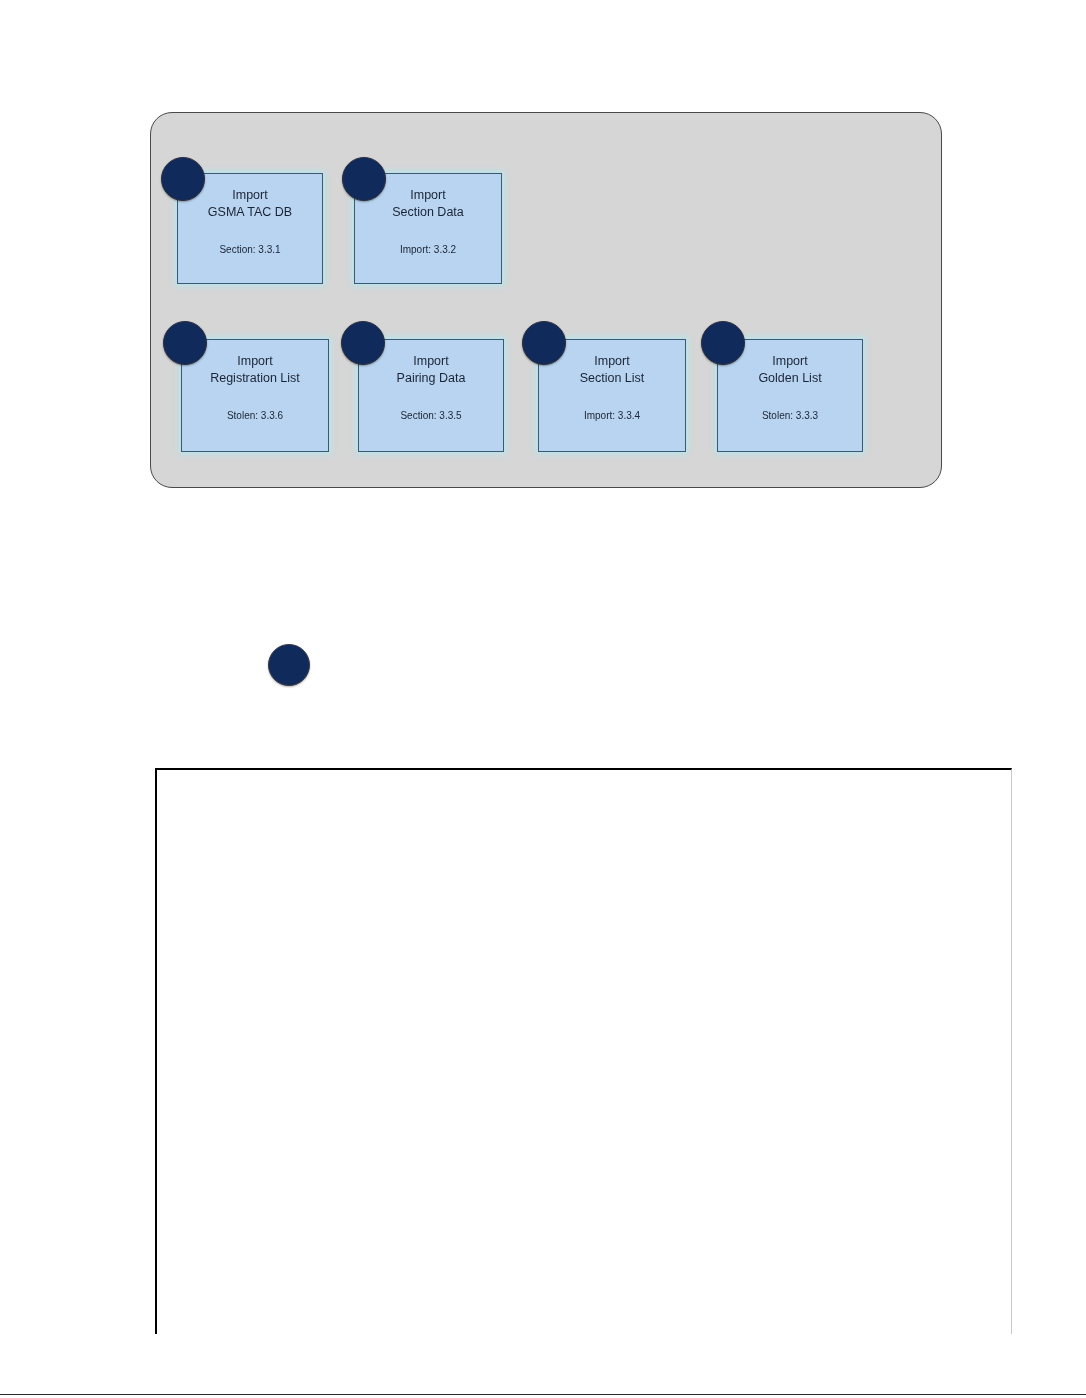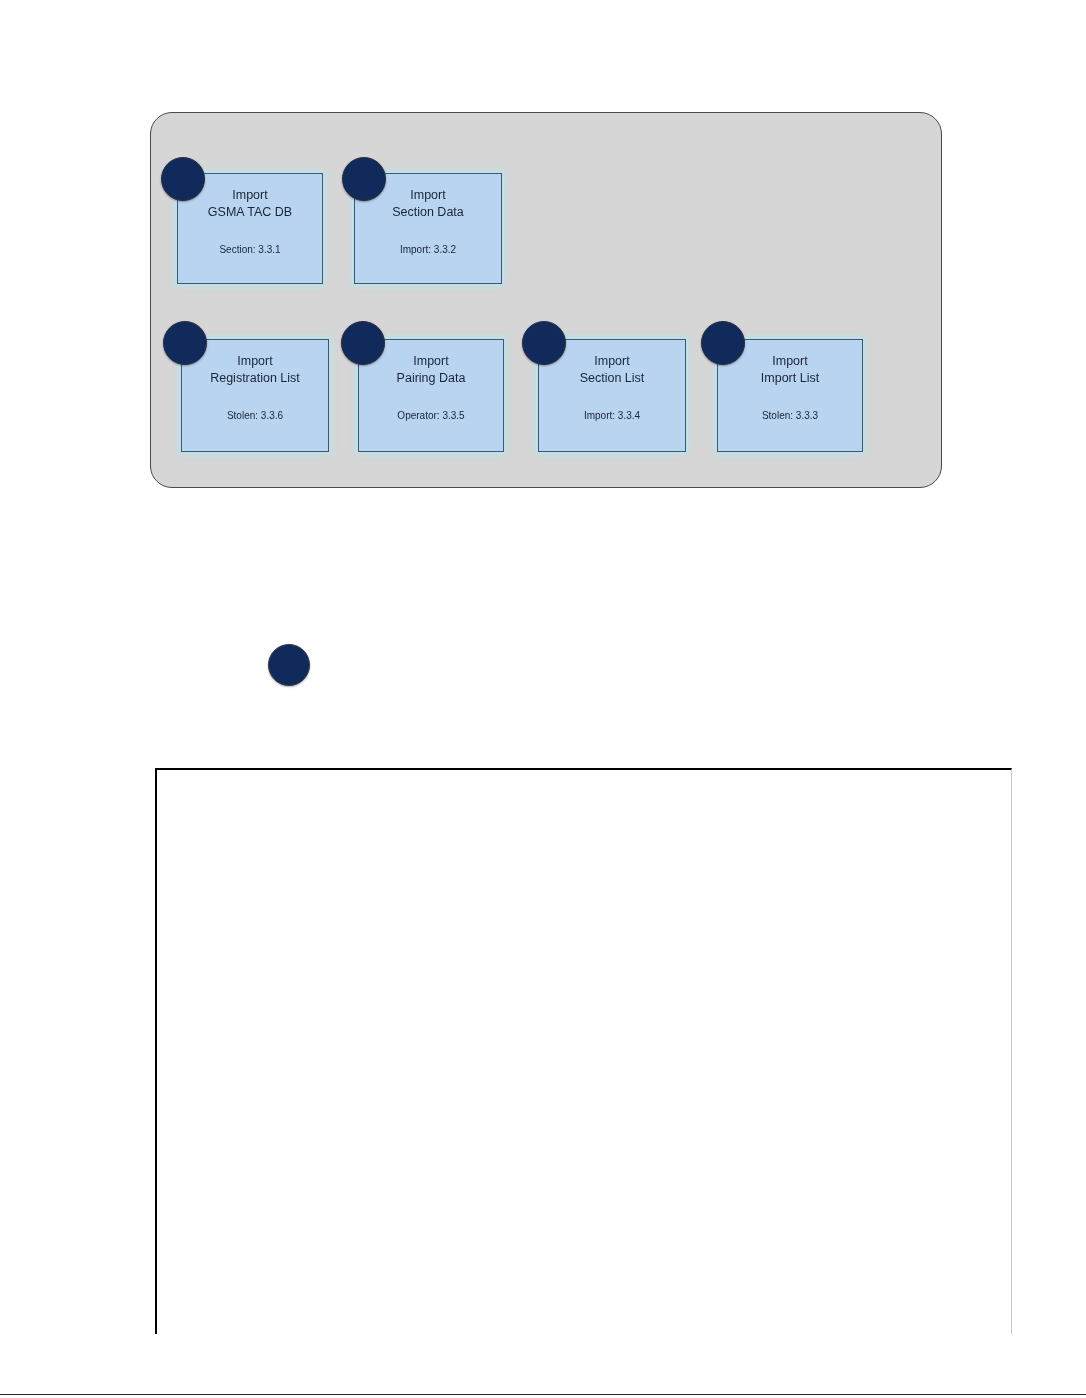--- a/index.html
+++ b/index.html
@@ -142,34 +142,34 @@
     <div class="process-box" style="left:30px; top:226px; width:148px; height:113px;">
       <div class="box-title-line first">Import</div>
       <div class="box-title-line">Registration List</div>
       <div class="box-section">Stolen: 3.3.6</div>
     </div>
     <div class="step-circle" style="left:12px; top:208px;"></div>
 
     <div class="process-box" style="left:207px; top:226px; width:146px; height:113px;">
       <div class="box-title-line first">Import</div>
       <div class="box-title-line">Pairing Data</div>
-      <div class="box-section">Operator: 3.3.5</div>
+      <div class="box-section">Section: 3.3.5</div>
     </div>
     <div class="step-circle" style="left:190px; top:208px;"></div>
 
     <div class="process-box" style="left:387px; top:226px; width:148px; height:113px;">
       <div class="box-title-line first">Import</div>
       <div class="box-title-line">Section List</div>
       <div class="box-section">Import: 3.3.4</div>
     </div>
     <div class="step-circle" style="left:371px; top:208px;"></div>
 
     <div class="process-box" style="left:566px; top:226px; width:146px; height:113px;">
       <div class="box-title-line first">Import</div>
-      <div class="box-title-line">Import List</div>
+      <div class="box-title-line">Golden List</div>
       <div class="box-section">Stolen: 3.3.3</div>
     </div>
     <div class="step-circle" style="left:550px; top:208px;"></div>
 
   </div>
 
   <div id="standalone-circle"></div>
 
   <div id="content-frame"></div>
 

